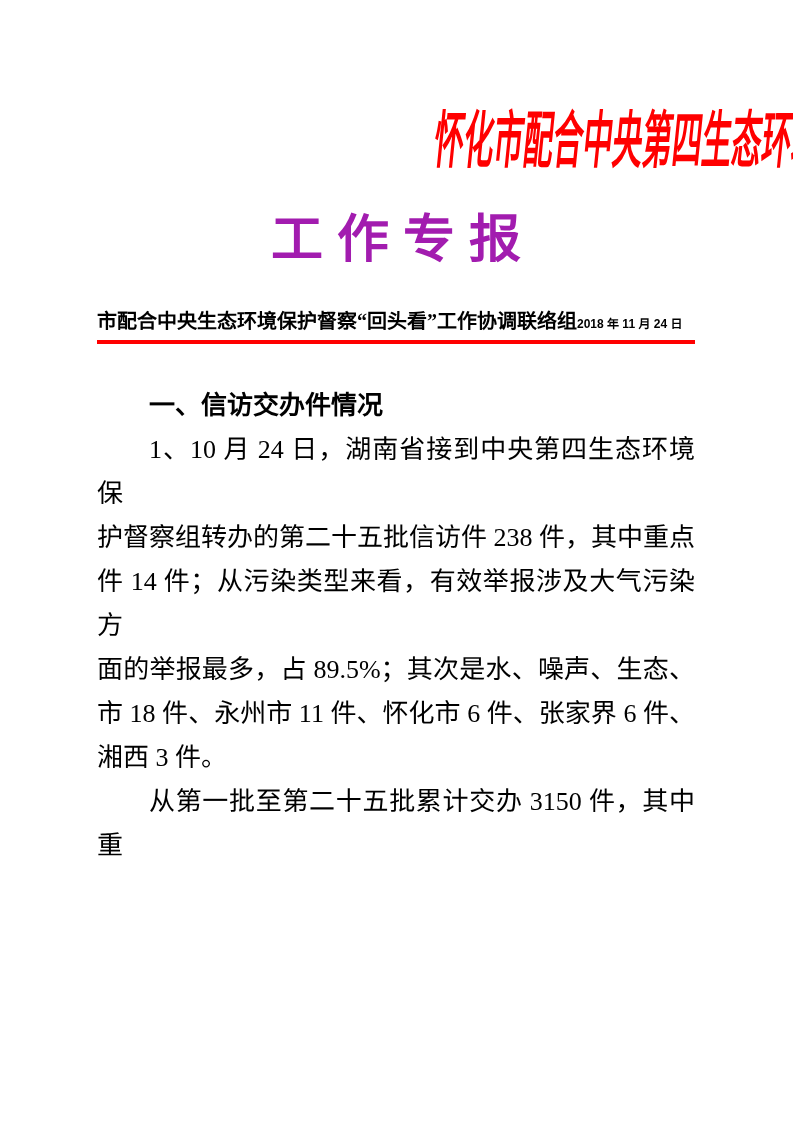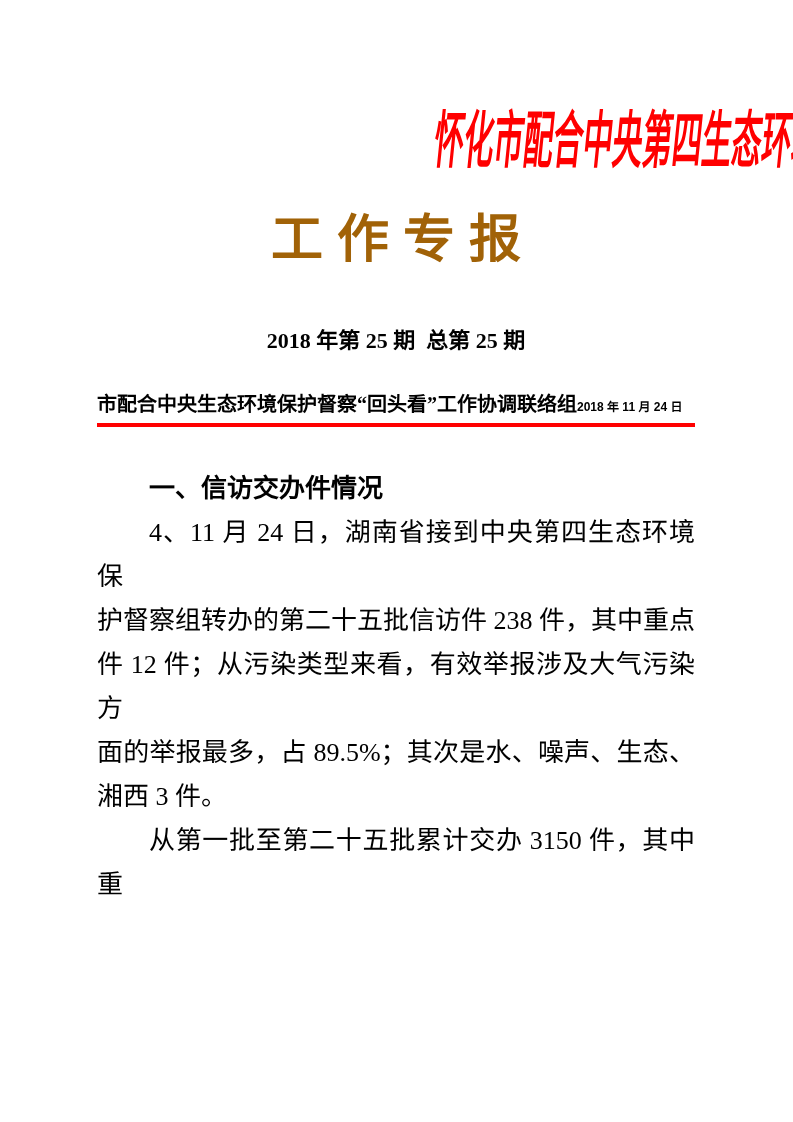--- a/index.html
+++ b/index.html
@@ -41,21 +41,21 @@
   .title2-wrap {
     margin-top: 26px;
     text-align: center;
     line-height: 1.3;
   }
   .title2 {
     display: inline-block;
     font-family: "Liberation Sans", "DejaVu Sans", sans-serif;
     font-weight: bold;
     font-size: 52px;
-    color: #a16207;
+    color: #a21caf;
     letter-spacing: 14px;
     padding-left: 14px; 
     white-space: nowrap;
   }
 
   
   .issue-line {
     margin-top: 54px;
     text-align: center;
     font-weight: bold;
@@ -120,33 +120,33 @@
 <div class="page">
 
   <div class="title1-wrap">
     <span class="title1">怀化市配合中央第四生态环境保护督察"回头看"</span>
   </div>
 
   <div class="title2-wrap">
     <span class="title2">工作专报</span>
   </div>
 
-  <div class="issue-line">2018 年第 25 期  总第 25 期</div>
 
   <div class="issuer-row">
     <span class="issuer-name">市配合中央生态环境保护督察“回头看”工作协调联络组</span>
     <span class="issue-date">2018 年 11 月 24 日</span>
   </div>
 
   <div class="red-rule"></div>
 
   <div class="body-text">
     <div class="section-heading">一、信访交办件情况</div>
 
-    <div class="line indent">4、11 月 24 日，湖南省接到中央第四生态环境保</div>
+    <div class="line indent">1、10 月 24 日，湖南省接到中央第四生态环境保</div>
     <div class="line">护督察组转办的第二十五批信访件 238 件，其中重点</div>
-    <div class="line">件 12 件；从污染类型来看，有效举报涉及大气污染方</div>
+    <div class="line">件 14 件；从污染类型来看，有效举报涉及大气污染方</div>
     <div class="line">面的举报最多，占 89.5%；其次是水、噪声、生态、</div>
+    <div class="line">市 18 件、永州市 11 件、怀化市 6 件、张家界 6 件、</div>
     <div class="line plain">湘西 3 件。</div>
     <div class="line indent">从第一批至第二十五批累计交办 3150 件，其中重</div>
   </div>
 
 </div>
 
 </body></html>

